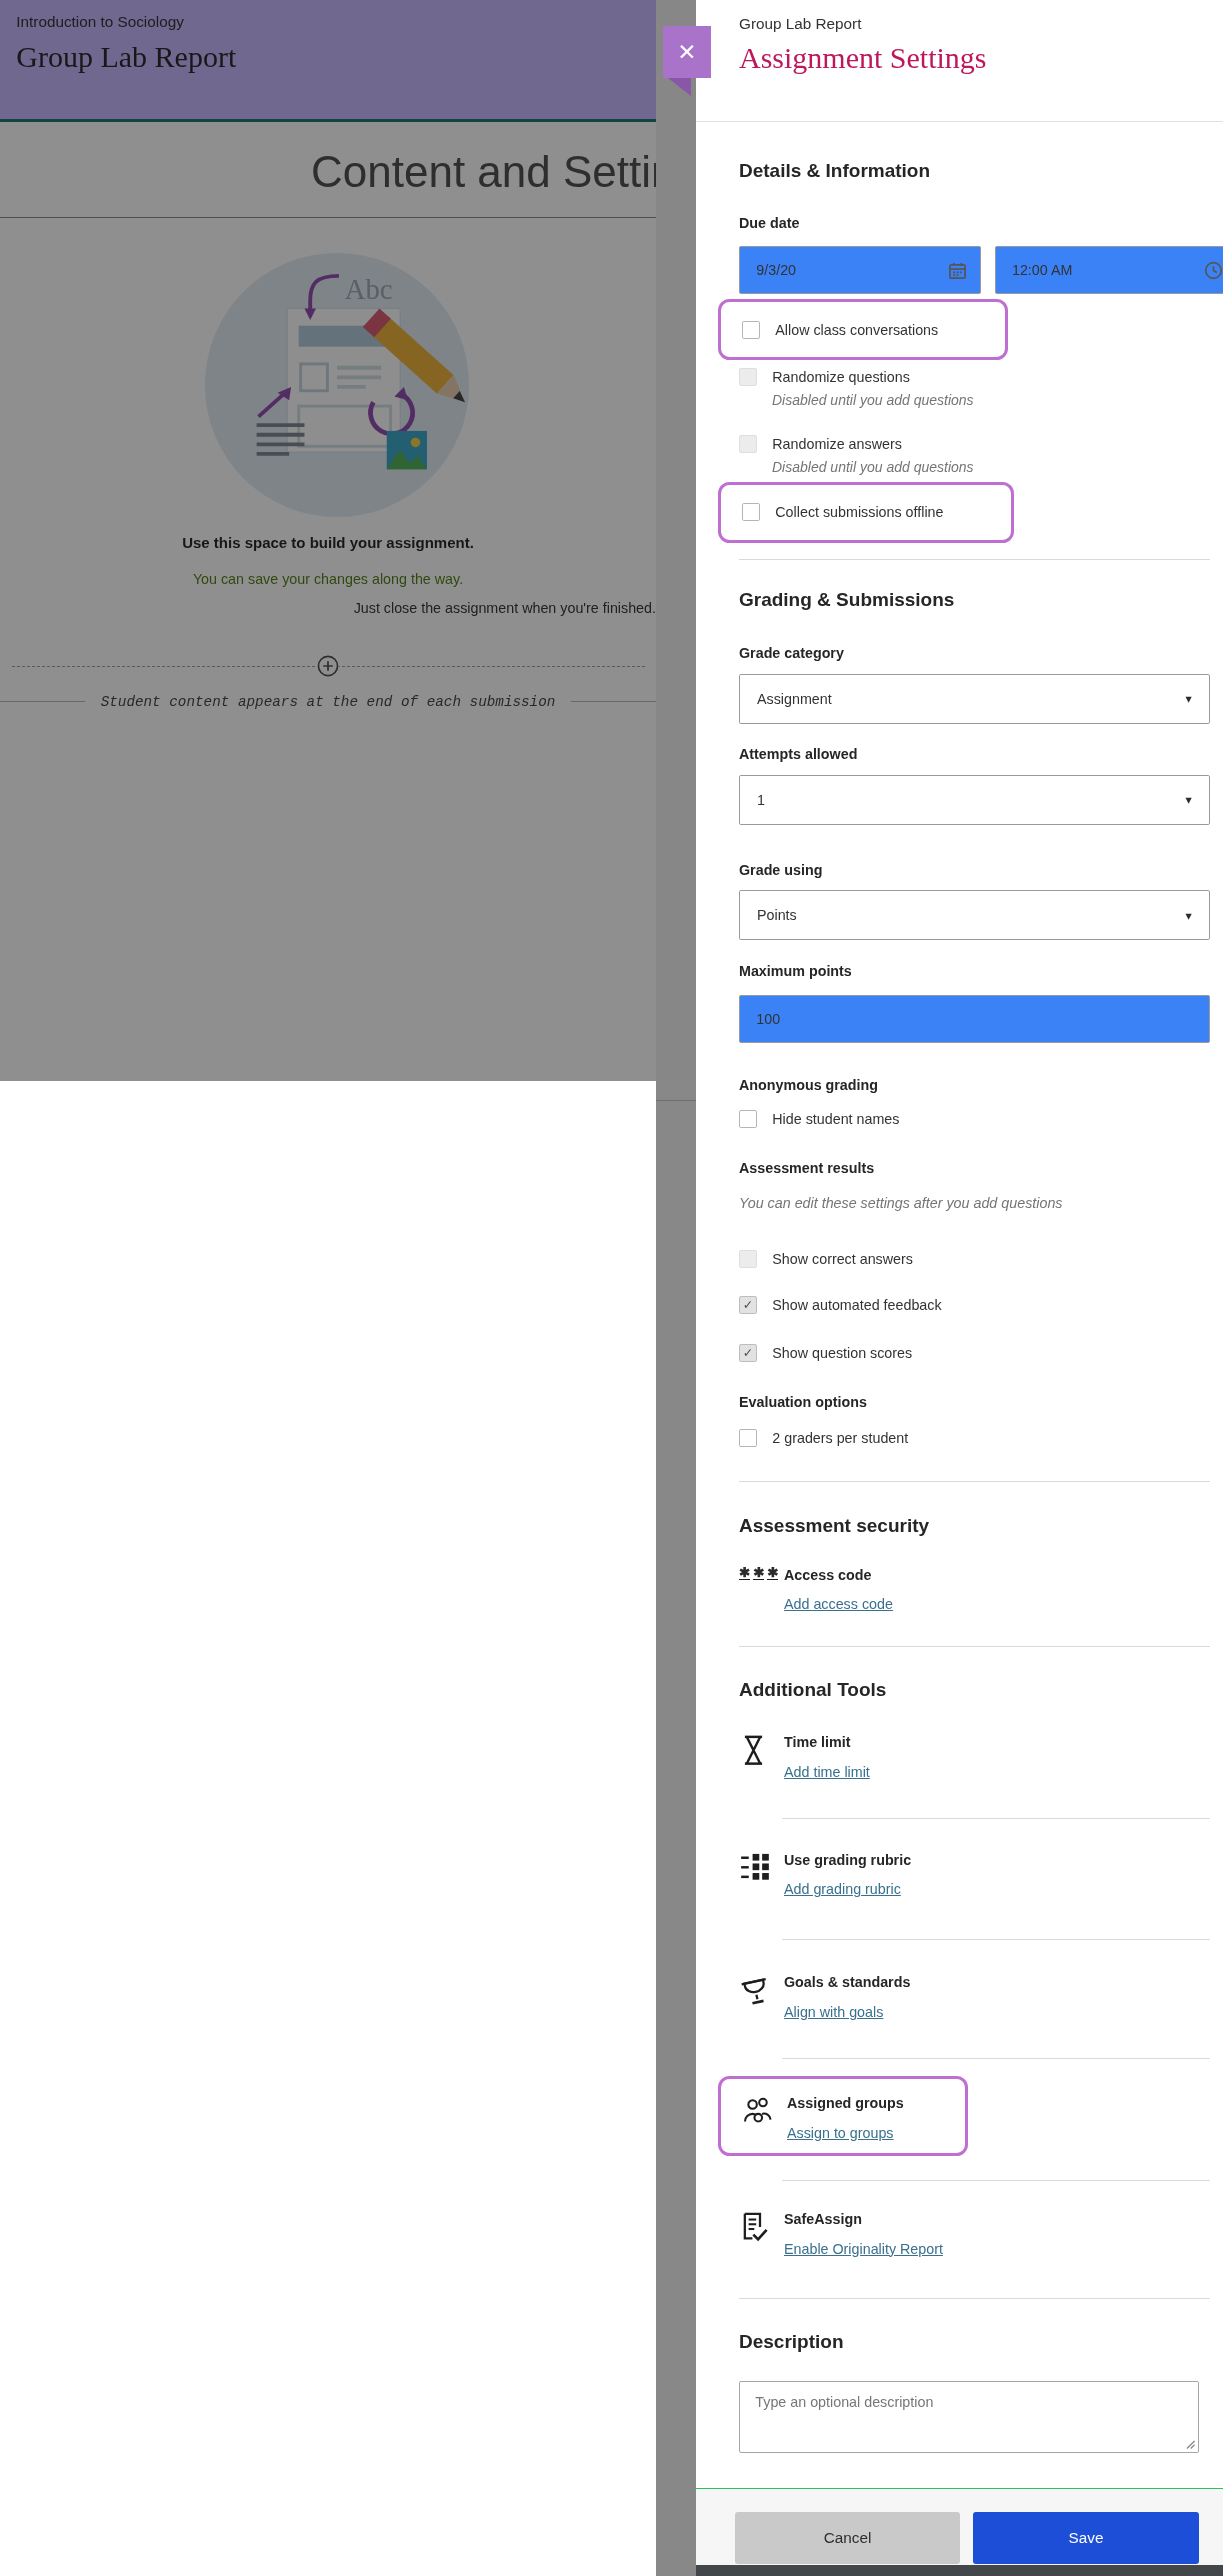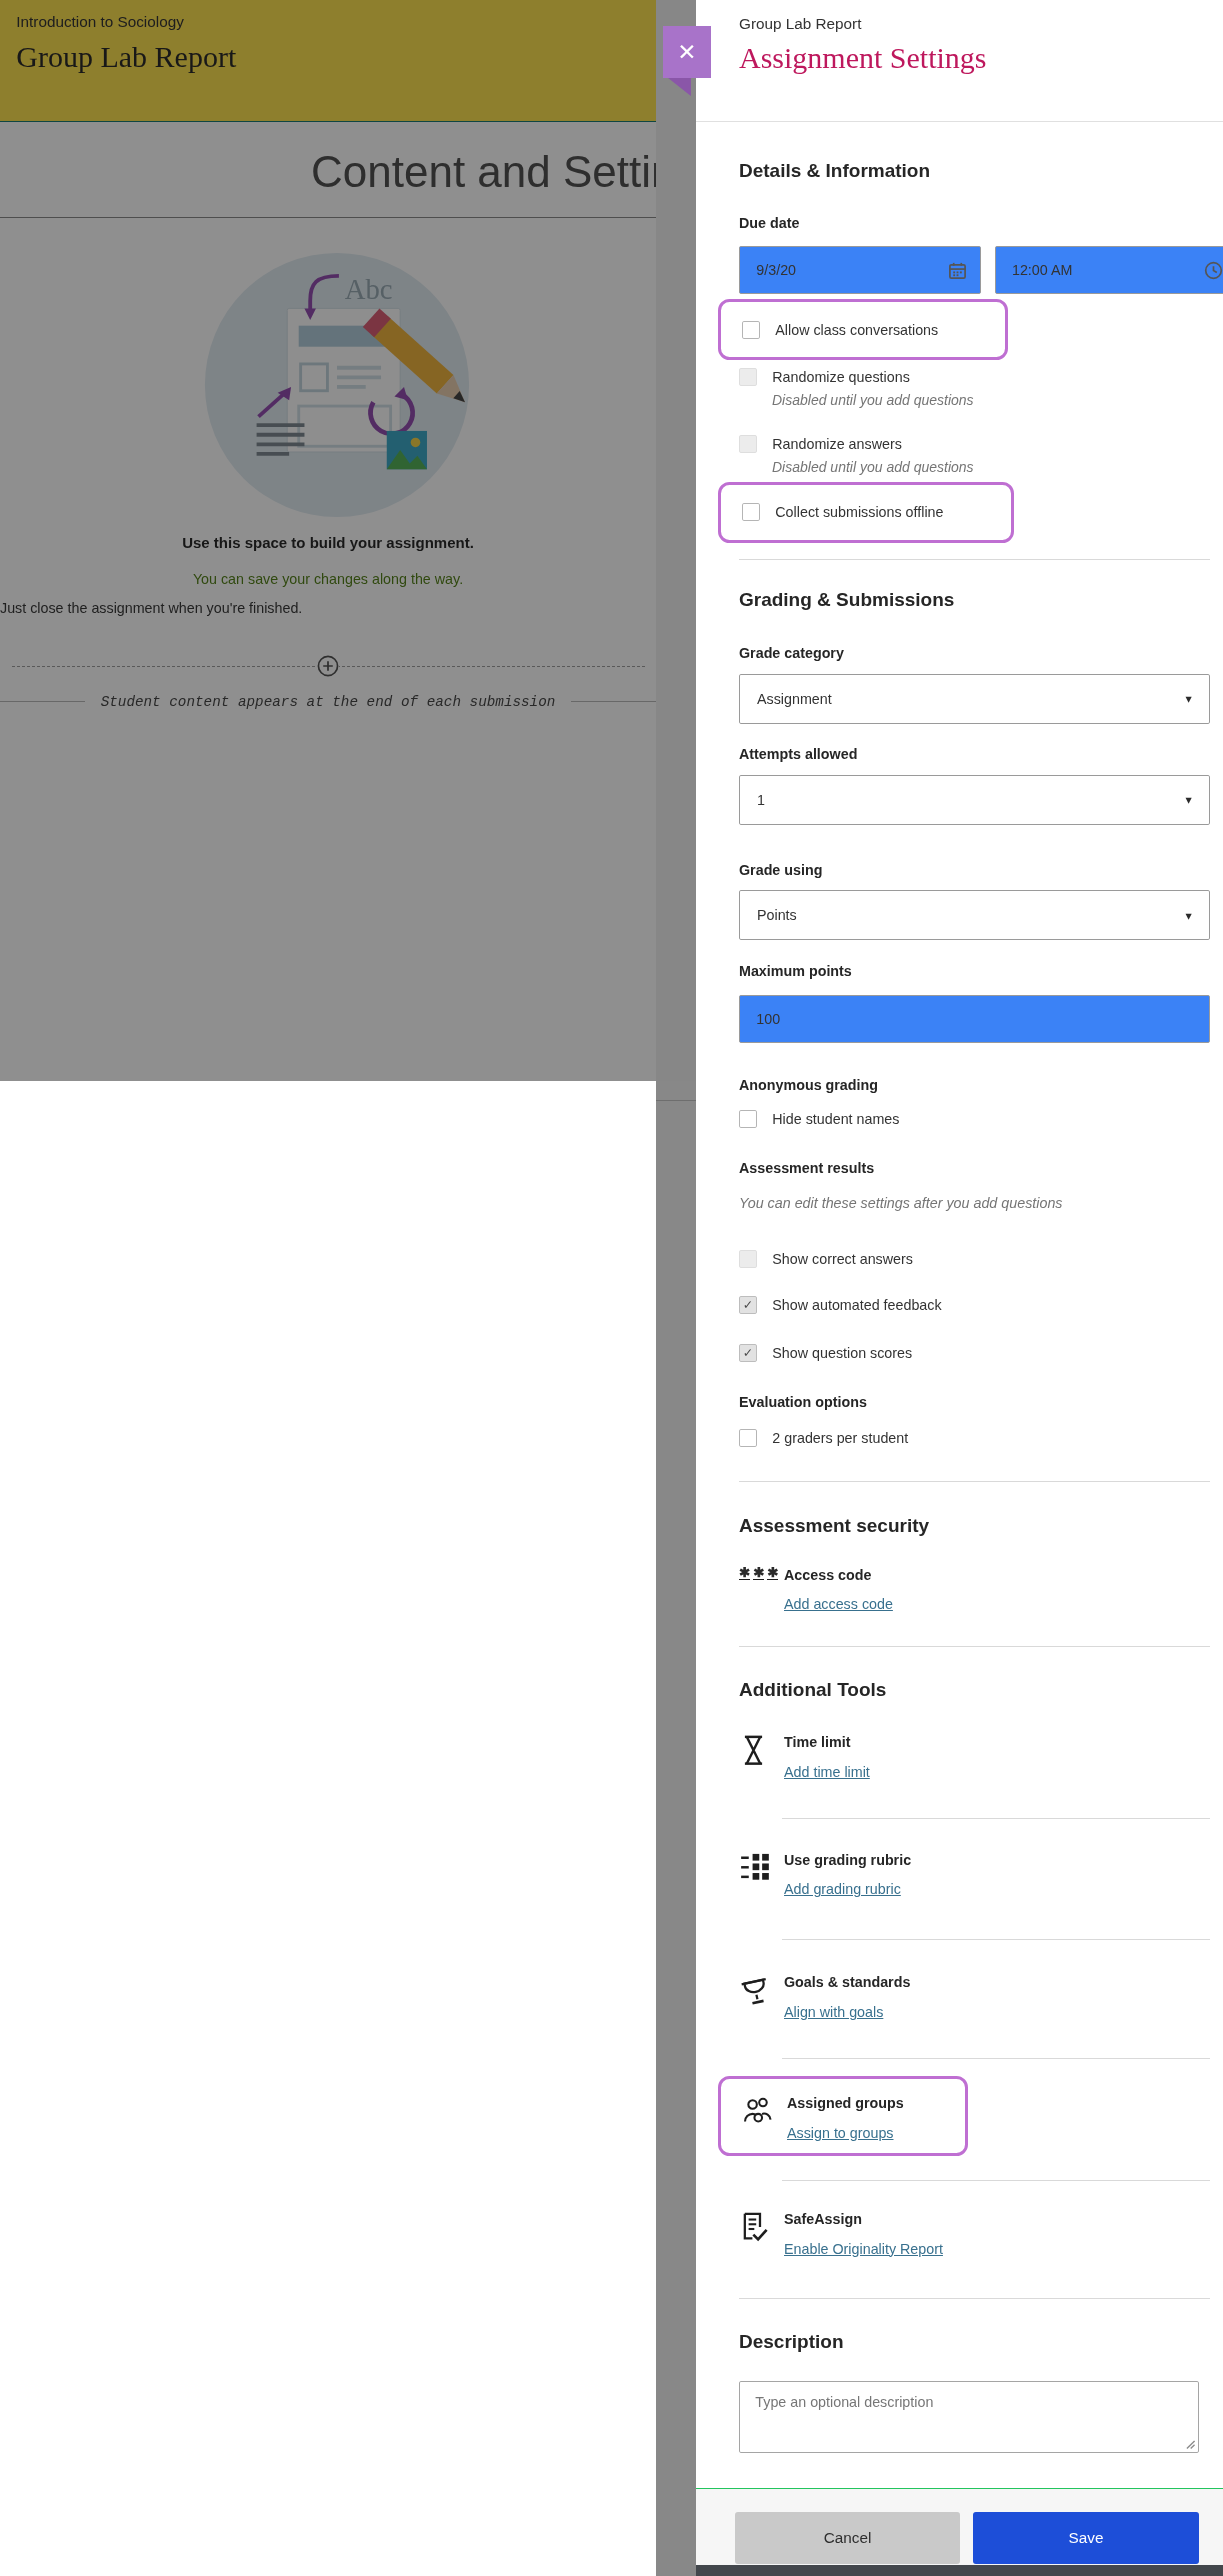--- a/index.html
+++ b/index.html
@@ -3,32 +3,32 @@
 <meta charset="utf-8">
 <style>
   * { margin:0; padding:0; box-sizing:border-box; }
   body { background:#ffffff; }
   .stage { position:relative; width:1224px; height:2576px; background:#fff;
            font-family:"Liberation Sans", sans-serif; overflow:hidden; color:#262626; }
 
   
   .left-page { position:absolute; left:0; top:0; width:696px; height:1081px; background:#f0f0f0; }
   .card { position:absolute; left:0; top:0; width:656px; height:1081px; background:#fff; overflow:hidden; }
-  .page-header { height:122px; border-bottom:1px solid #0f766e; padding:13.4px 0 0 16.3px; background:#fde047; }
+  .page-header { height:122px; border-bottom:3px solid #0f766e; padding:13.4px 0 0 16.3px; background:#c4b5fd; }
   .course-title { font-size:15.3px; color:#2b2b2b; }
   .page-title { font-family:"Liberation Serif", serif; font-size:30px; color:#1f1f1f; margin-top:8.6px; }
   .tab-bar { position:relative; height:96px; border-bottom:1px solid #858585; }
   .tab-label { position:absolute; left:311px; top:25px; font-size:44px; font-weight:300;
                color:#484848; white-space:nowrap; }
   .canvas { position:relative; height:861px; }
   .illu { position:absolute; left:203px; top:33px; }
   .empty-heading { position:absolute; top:316px; left:0; width:100%; text-align:center;
                    font-size:15px; font-weight:700; color:#1e1e1e; }
   .empty-line1 { position:absolute; top:353px; left:0; width:100%; text-align:center; font-size:14.3px; color:#4d7c0f; }
-  .empty-line2 { position:absolute; top:382px; left:0; width:100%; text-align:left; font-size:14.3px; color:#2e2e2e; }
+  .empty-line2 { position:absolute; top:382px; left:0; width:100%; text-align:right; font-size:14.3px; color:#2e2e2e; }
   .dashed-row { position:absolute; top:448px; left:11.5px; right:11.5px; border-top:1px dashed #9a9a9a; }
   .plus-wrap { position:absolute; top:437px; left:0; width:100%; text-align:center; }
   .plus-wrap svg { background:#fff; border-radius:50%; }
   .student-rule { position:absolute; top:483px; left:0; right:0; border-top:1px solid #b5b5b5; }
   .student-note { position:absolute; top:474px; left:0; width:100%; text-align:center; }
   .student-note span { background:#fff; padding:0 15.3px; font-style:italic; font-size:14.3px; color:#3d3d3d;font-family:Liberation Mono, monospace; }
 
   .dim { position:absolute; left:0; top:0; width:696px; height:1081px; background:rgba(16,16,16,0.47); z-index:3; }
   .gutter { position:absolute; left:656px; top:1081px; width:40px; height:1495px; background:#888; z-index:3; }
   .gutter-line { position:absolute; left:0; right:0; top:19px; border-top:1px solid #6e6e6e; }

